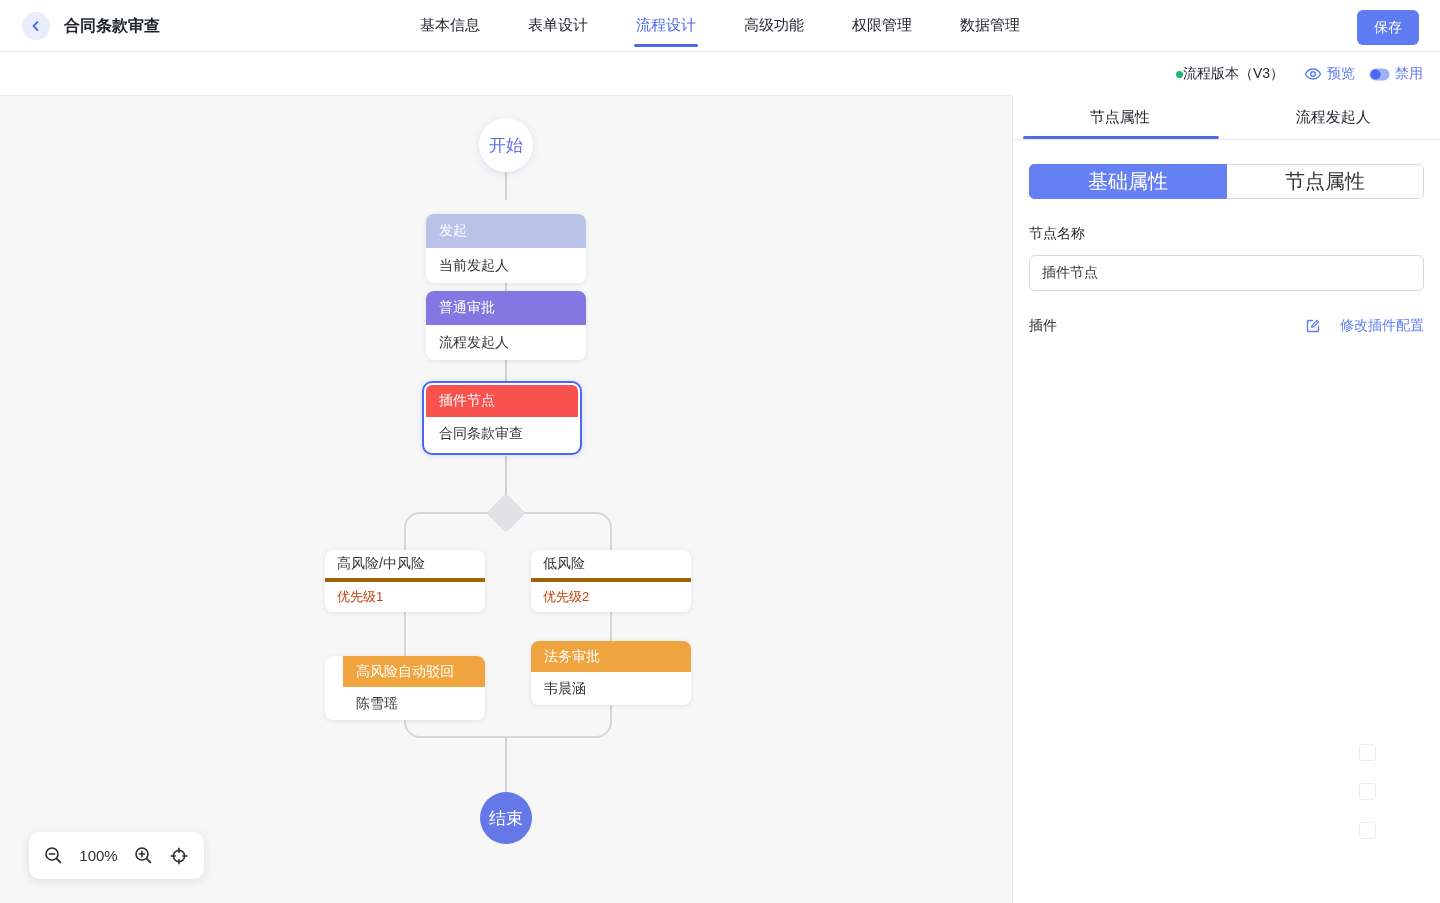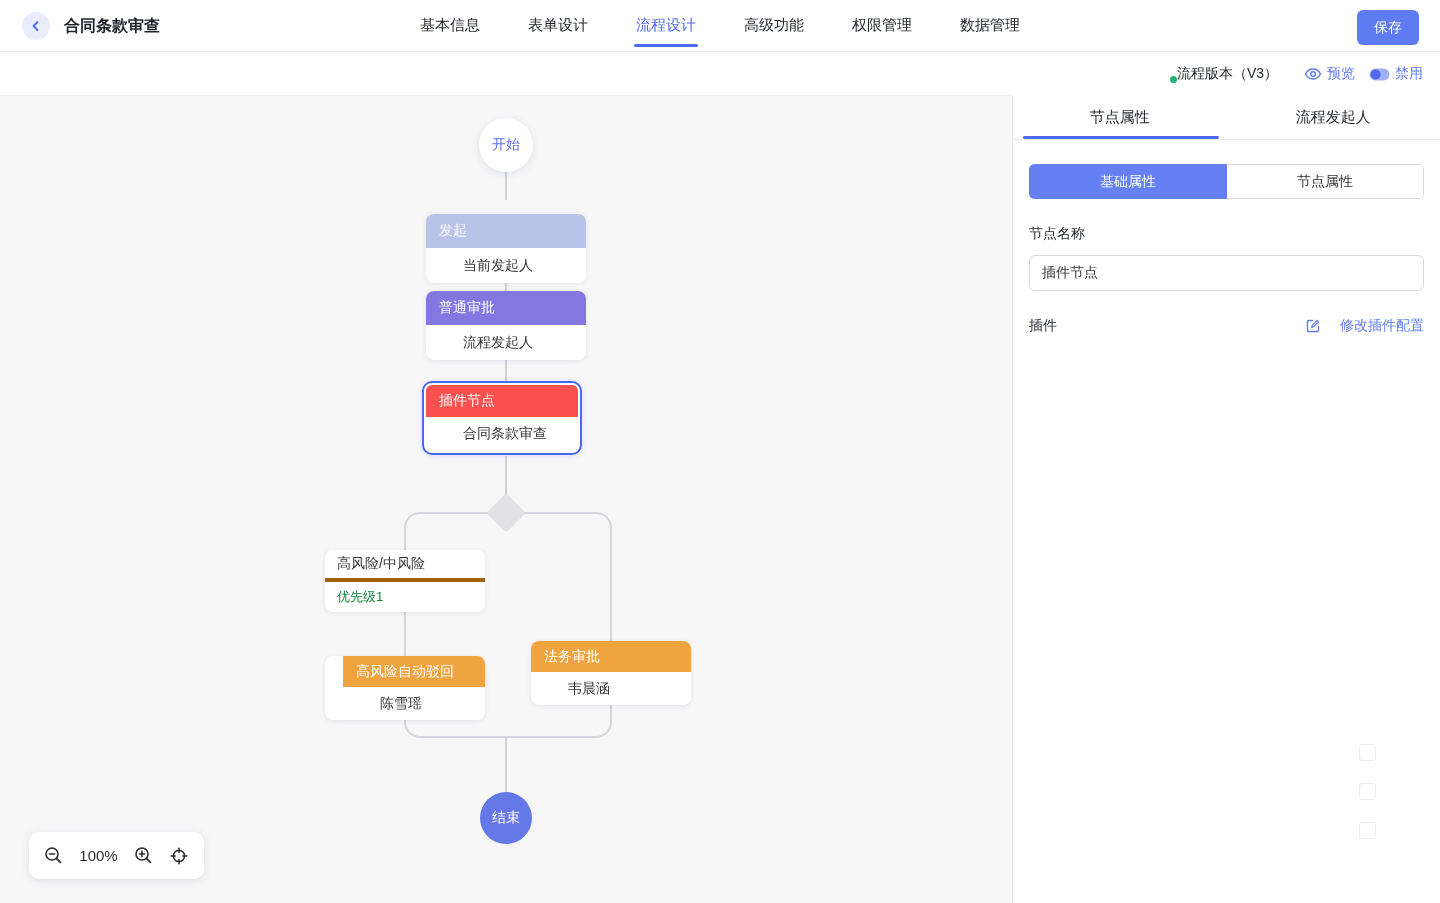--- a/index.html
+++ b/index.html
@@ -18,67 +18,67 @@
   .page-title{font-size:16px;font-weight:700;color:#1f2329;}
   .topnav{display:flex;align-items:center;gap:48px;margin:0 auto;height:52px;}
   .topnav-item{font-size:15px;font-weight:500;color:#1f2329;height:42px;display:flex;align-items:center;position:relative;cursor:pointer;white-space:nowrap;}
   .topnav-item.active{color:var(--accent);}
   .topnav-item.active::after{content:"";position:absolute;left:-2px;right:-2px;bottom:0;height:3px;background:var(--accent);border-radius:2px;}
   .save-btn{position:absolute;right:21px;top:10px;width:62px;height:35px;background:var(--save);color:#fff;font-size:14px;border:none;border-radius:6px;cursor:pointer;}
 
   
   .toolbar{height:44px;flex:0 0 44px;background:#fff;display:flex;align-items:center;justify-content:flex-end;gap:14px;padding-right:17px;position:relative;}
   .toolbar::after{content:"";position:absolute;left:0;bottom:0;width:1012px;height:1px;background:#ebebeb;}
-  .version-wrap{display:flex;align-items:flex-end;gap:0;margin-right:12px;}
+  .version-wrap{display:flex;align-items:center;gap:0;margin-right:6px;}
   .green-dot{width:7px;height:7px;border-radius:50%;background:var(--gdot);}
   .version-text{font-size:14px;color:#1f2329;}
   .tool-link{display:flex;align-items:center;gap:5px;color:var(--link);font-size:14px;cursor:pointer;}
 
   
   .main{flex:1;display:flex;min-height:0;}
   .canvas{flex:1;background:var(--canvas);position:relative;overflow:hidden;}
 
   
   .vline{position:absolute;width:2px;background:var(--line);}
   .bracket{position:absolute;left:404px;top:416px;width:208px;height:226px;border:2px solid #d4d6db;border-radius:16px;}
   .diamond{position:absolute;left:492px;top:403px;width:28px;height:28px;background:#e1e1e6;border-radius:4px;transform:rotate(45deg);}
 
   
-  .circle-node{position:absolute;border-radius:50%;display:flex;align-items:center;justify-content:center;font-size:14px;cursor:pointer;}
+  .circle-node{position:absolute;border-radius:50%;display:flex;align-items:center;justify-content:center;font-size:17px;cursor:pointer;}
   .start-node{left:479px;top:22px;width:54px;height:54px;background:#fff;color:#5b6fe4;box-shadow:0 2px 8px rgba(60,70,130,.12);}
   .end-node{left:480px;top:696px;width:52px;height:52px;background:var(--nend);color:#fff;}
 
   
   .fnode{position:absolute;width:160px;border-radius:8px;background:#fff;box-shadow:0 1px 5px rgba(40,50,90,.10);overflow:hidden;cursor:pointer;}
   .fnode .fhead{height:34px;display:flex;align-items:center;padding:0 13px;color:#fff;font-size:14px;font-weight:500;}
-  .fnode .fbody{height:35px;display:flex;align-items:center;padding:0 13px;color:#333;font-size:14px;background:#fff;margin-left:24px;}
+  .fnode .fbody{height:35px;display:flex;align-items:center;padding:0 13px;color:#333;font-size:14px;background:#fff;}
   .fnode.sel{left:422px;top:285px;border:2px solid var(--selborder);border-radius:10px;padding:2px;box-shadow:0 1px 6px rgba(60,80,220,.15);}
   .fnode.sel .fhead{border-radius:6px 6px 0 0;height:32px;}
   .fnode.sel .fbody{height:34px;}
 
   .cond{position:absolute;width:160px;background:#fff;border-radius:8px;box-shadow:0 1px 5px rgba(40,50,90,.10);cursor:pointer;}
   .cond .ctitle{height:32px;display:flex;align-items:center;padding:0 12px;font-size:14px;color:#333;border-bottom:4px solid #a16207;}
-  .cond .csub{height:30px;display:flex;align-items:center;padding:0 12px;font-size:13px;color:#15803d;}
+  .cond .csub{height:30px;display:flex;align-items:center;padding:0 12px;font-size:13px;color:#c2410c;}
 
   .action .fhead{height:31px;}
   .action .fbody{height:33px;}
 
   
   .zoomctl{position:absolute;left:29px;top:736px;width:175px;height:47px;background:#fff;border-radius:10px;box-shadow:0 2px 10px rgba(40,50,90,.12);display:flex;align-items:center;justify-content:center;gap:16px;}
   .zoom-pct{font-size:15px;color:#2e2e33;}
   .icon-btn{display:flex;align-items:center;justify-content:center;cursor:pointer;background:none;border:none;padding:0;}
 
   
   .panel{width:428px;flex:0 0 428px;background:#fff;border-left:1px solid #e8e8e8;position:relative;}
   .panel-tabs{height:44px;display:flex;border-bottom:1px solid #ebebeb;}
   .panel-tab{flex:1;display:flex;align-items:center;justify-content:center;font-size:15px;color:#1f2329;position:relative;cursor:pointer;}
   .panel-tab.active::after{content:"";position:absolute;left:10px;right:8px;bottom:0;height:3px;background:var(--accent);border-radius:2px;}
   .panel-body{padding:24px 16px 0 16px;}
   .segmented{display:flex;height:35px;border-radius:5px;overflow:hidden;}
-  .seg-btn{flex:1;display:flex;align-items:center;justify-content:center;font-size:14px;cursor:pointer;border:1px solid #d9d9d9;background:#fff;color:#333;}
+  .seg-btn{flex:1;display:flex;align-items:center;justify-content:center;font-size:20px;cursor:pointer;border:1px solid #d9d9d9;background:#fff;color:#333;}
   .seg-btn.active{background:var(--seg);color:#fff;border:1px solid var(--seg);}
   .seg-btn:first-child{border-radius:5px 0 0 5px;}
   .seg-btn:last-child{border-radius:0 5px 5px 0;border-left:none;}
   .field-label{margin-top:26px;font-size:14px;color:#1f2329;}
   .text-input{margin-top:12px;width:100%;height:36px;border:1px solid #d9d9d9;border-radius:6px;padding:0 12px;font-size:14px;color:#333;outline:none;background:#fff;}
   .plugin-row{margin-top:26px;display:flex;align-items:center;justify-content:space-between;}
   .plugin-label{font-size:14px;color:#1f2329;}
   .plugin-edit{display:flex;align-items:center;gap:19px;color:var(--link);font-size:14px;cursor:pointer;}
   .faint-sq{position:absolute;left:346px;width:17px;height:17px;border:1px solid #ededf0;border-radius:3px;background:#fff;}
 </style>
@@ -163,20 +163,24 @@
       <div class="fnode sel">
         <div class="fhead" style="background:var(--nplugin);">插件节点</div>
         <div class="fbody">合同条款审查</div>
       </div>
 
       <div class="cond" style="left:325px;top:454px;">
         <div class="ctitle">高风险/中风险</div>
         <div class="csub">优先级1</div>
       </div>
 
+      <div class="cond" style="left:531px;top:454px;">
+        <div class="ctitle">低风险</div>
+        <div class="csub">优先级2</div>
+      </div>
 
       <div class="fnode action" style="left:325px;top:560px;padding-left:18px;">
         <div class="fhead" style="background:var(--naction);">高风险自动驳回</div>
         <div class="fbody">陈雪瑶</div>
       </div>
 
       <div class="fnode action" style="left:531px;top:545px;">
         <div class="fhead" style="background:var(--naction);">法务审批</div>
         <div class="fbody">韦晨涵</div>
       </div>

